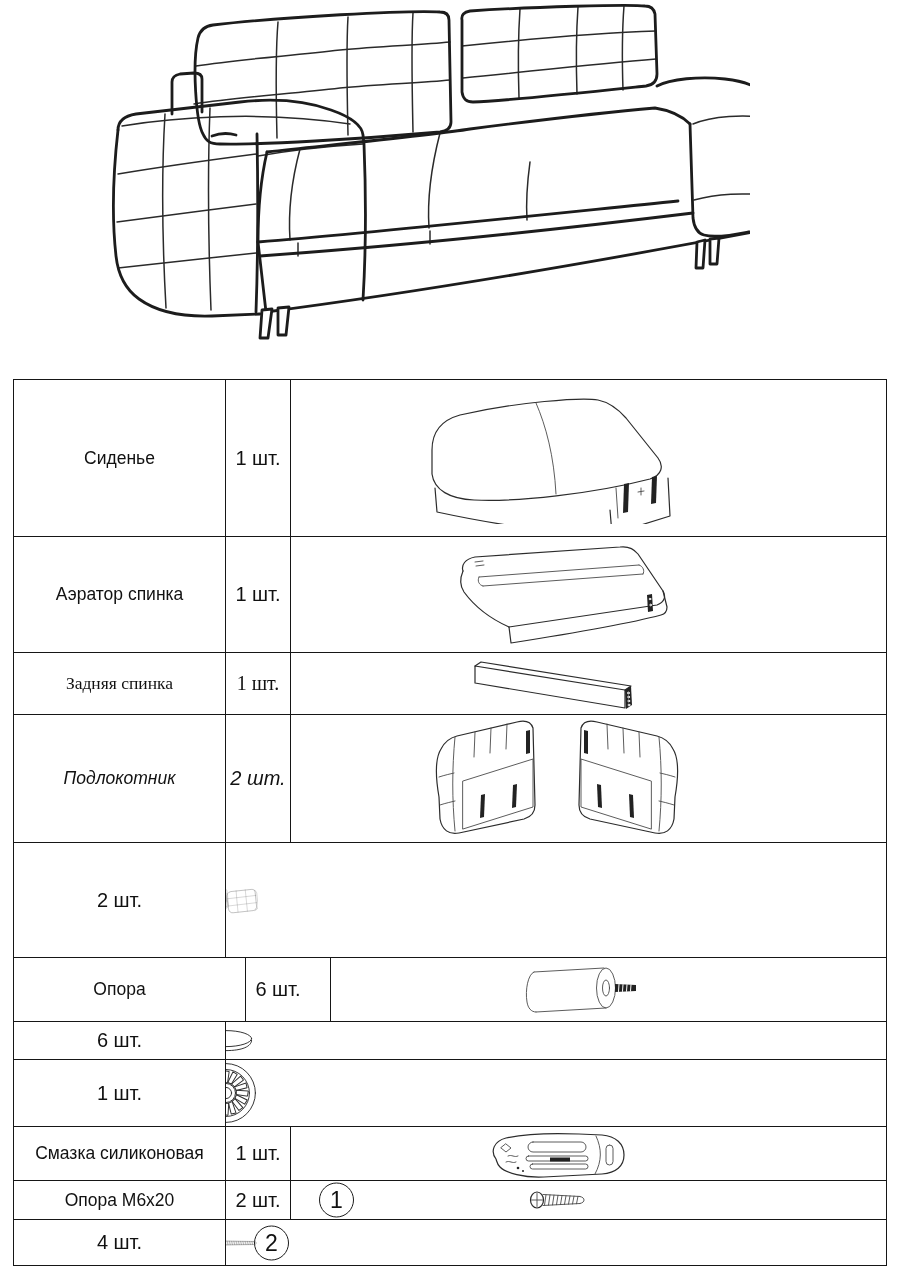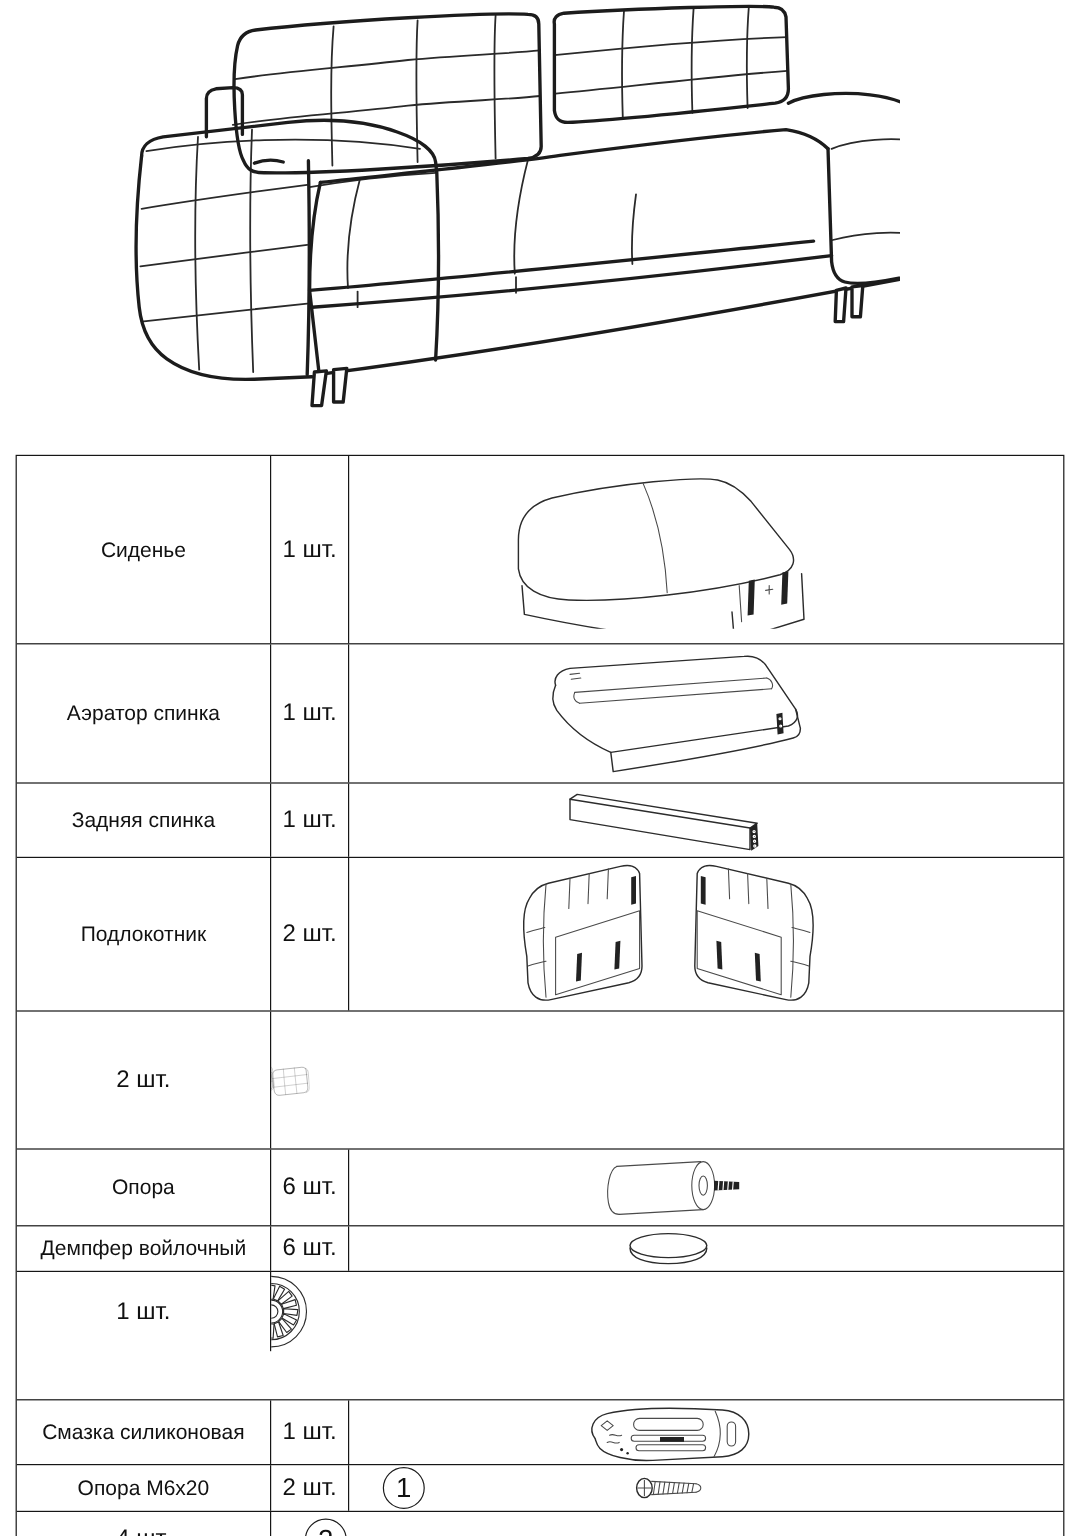--- a/index.html
+++ b/index.html
@@ -131,37 +131,37 @@
           <path class="thin" d="M 48,41 L 208,29"></path>
           <path class="thin" d="M 44,32 C 42,36 44,40 48,41 M 204,20 C 208,21 210,26 208,29"></path>
           <path class="dark" d="M 212,50 L 217,49 L 218,66 L 213,67 Z"></path>
           <circle class="wtick" cx="215" cy="54" r="0.8"></circle>
           <circle class="wtick" cx="215.6" cy="60" r="0.8"></circle>
           <path class="thin" d="M 40,17 L 48,16 M 41,21 L 49,20"></path>
         </svg>
       </div>
     </div>
 
-    <div class="prow" style="height:62px;">
+    <div class="prow" style="height:62px;font-family:Liberation Serif, serif;">
       <div class="pcell name">Задняя спинка</div>
       <div class="pcell qty">1 шт.</div>
       <div class="pcell img">
         <svg class="part art" width="200" height="56" viewBox="0 0 200 56">
           <path d="M 18,10 L 168,34 L 168,52 L 18,27 Z"></path>
           <path d="M 18,10 L 24,6 L 174,30 L 168,34"></path>
           <path class="dark" d="M 168,34 L 174,30 L 175,49 L 169,53 Z"></path>
           <circle class="wtick" cx="171.4" cy="37" r="0.9"></circle>
           <circle class="wtick" cx="171.6" cy="41" r="0.9"></circle>
           <circle class="wtick" cx="171.8" cy="45" r="0.9"></circle>
           <circle class="wtick" cx="172" cy="49" r="0.9"></circle>
         </svg>
       </div>
     </div>
 
-    <div class="prow" style="height:128px;">
+    <div class="prow" style="height:128px;font-style:italic;">
       <div class="pcell name">Подлокотник</div>
       <div class="pcell qty">2 шт.</div>
       <div class="pcell img">
         <svg class="part art" width="256" height="120" viewBox="0 0 256 120">
           <defs>
             <g id="armrest-shape">
               <path d="M 10,78 C 6,55 7,38 12,30 C 15,24 20,19 28,17 L 88,3 C 96,1 102,3 104,9 L 106,86 C 106,93 102,98 95,100 L 30,114 C 20,116 13,111 11,100 Z"></path>
               <path class="thin" d="M 26,18 C 23,50 23,80 26,112"></path>
               <path class="thin" d="M 46,13 L 45,38 M 62,9 L 61,34 M 78,5 L 77,30"></path>
               <path class="thin" d="M 10,58 C 16,56 21,55 25,54 M 11,86 C 17,84 22,83 26,82"></path>
@@ -190,38 +190,37 @@
               <path class="thin" d="M 15,42 C 55,37 95,33 134,28"></path>
               <path class="thin" d="M 19,72 C 58,67 98,63 137,58"></path>
             </g>
           </defs>
           <use href="#cushion-shape"></use>
           <use href="#cushion-shape" transform="translate(123,7)"></use>
         </svg>
       </div>
     </div>
 
-    <div class="prow" style="height:64px;">
+    <div class="prow" style="height:64px;gap:20px;">
       <div class="pcell name">Опора</div>
       <div class="pcell qty">6 шт.</div>
       <div class="pcell img">
         <svg class="part art" width="130" height="58" viewBox="0 0 130 58">
           <path class="thin" d="M 22,11 L 92,7"></path>
           <path class="thin" d="M 24,51 L 94,47"></path>
           <path class="thin" d="M 22,11 C 16,13 13,29 15,41 C 16,47 19,51 24,51"></path>
           <ellipse class="thin" cx="94" cy="27" rx="9.5" ry="20"></ellipse>
           <ellipse class="thin" cx="94" cy="27" rx="3.5" ry="8"></ellipse>
           <path class="dark" d="M 103,23 L 124,24 L 124,30 L 103,31 Z"></path>
           <path class="wtick" d="M 107,23.5 L 106.5,30.5 M 111,23.6 L 110.5,30.4 M 115,23.7 L 114.5,30.3 M 119,23.8 L 118.5,30.2"></path>
         </svg>
       </div>
     </div>
 
     <div class="prow" style="height:38px;">
-      <div class="pcell name">Демпфер войлочный</div>
       <div class="pcell qty">6 шт.</div>
       <div class="pcell img">
         <svg class="part art" width="80" height="32" viewBox="0 0 80 32">
           <ellipse cx="40" cy="13" rx="32" ry="10"></ellipse>
           <path d="M 8,15 C 8,23 20,28 40,28 C 60,28 72,23 72,15"></path>
         </svg>
       </div>
     </div>
 
     <div class="prow" style="height:67px;">
@@ -250,21 +249,21 @@
             <use href="#blade" transform="rotate(247.5)"></use>
             <use href="#blade" transform="rotate(270)"></use>
             <use href="#blade" transform="rotate(292.5)"></use>
             <use href="#blade" transform="rotate(315)"></use>
             <use href="#blade" transform="rotate(337.5)"></use>
           </g>
         </svg>
       </div>
     </div>
 
-    <div class="prow" style="height:54px;margin-top:40px;">
+    <div class="prow" style="height:54px;">
       <div class="pcell name">Смазка силиконовая</div>
       <div class="pcell qty">1 шт.</div>
       <div class="pcell img">
         <svg class="part art" width="145" height="50" viewBox="0 0 145 50">
           <path d="M 12,30 C 6,22 10,12 22,9 C 45,4 70,4 95,5 L 118,6 C 132,7 140,15 140,26 C 140,37 132,44 118,45 L 60,48 C 40,49 22,44 16,38 C 13,35 13,33 12,30 Z"></path>
           <path class="thin" d="M 112,7 C 118,20 118,32 111,45"></path>
           <rect x="122" y="16" width="7" height="20" rx="3.5" class="thin"></rect>
           <rect x="44" y="13" width="58" height="10" rx="5" class="thin"></rect>
           <rect x="42" y="27" width="62" height="5" rx="2.5" class="thin"></rect>
           <rect x="46" y="35" width="58" height="5" rx="2.5" class="thin"></rect>

